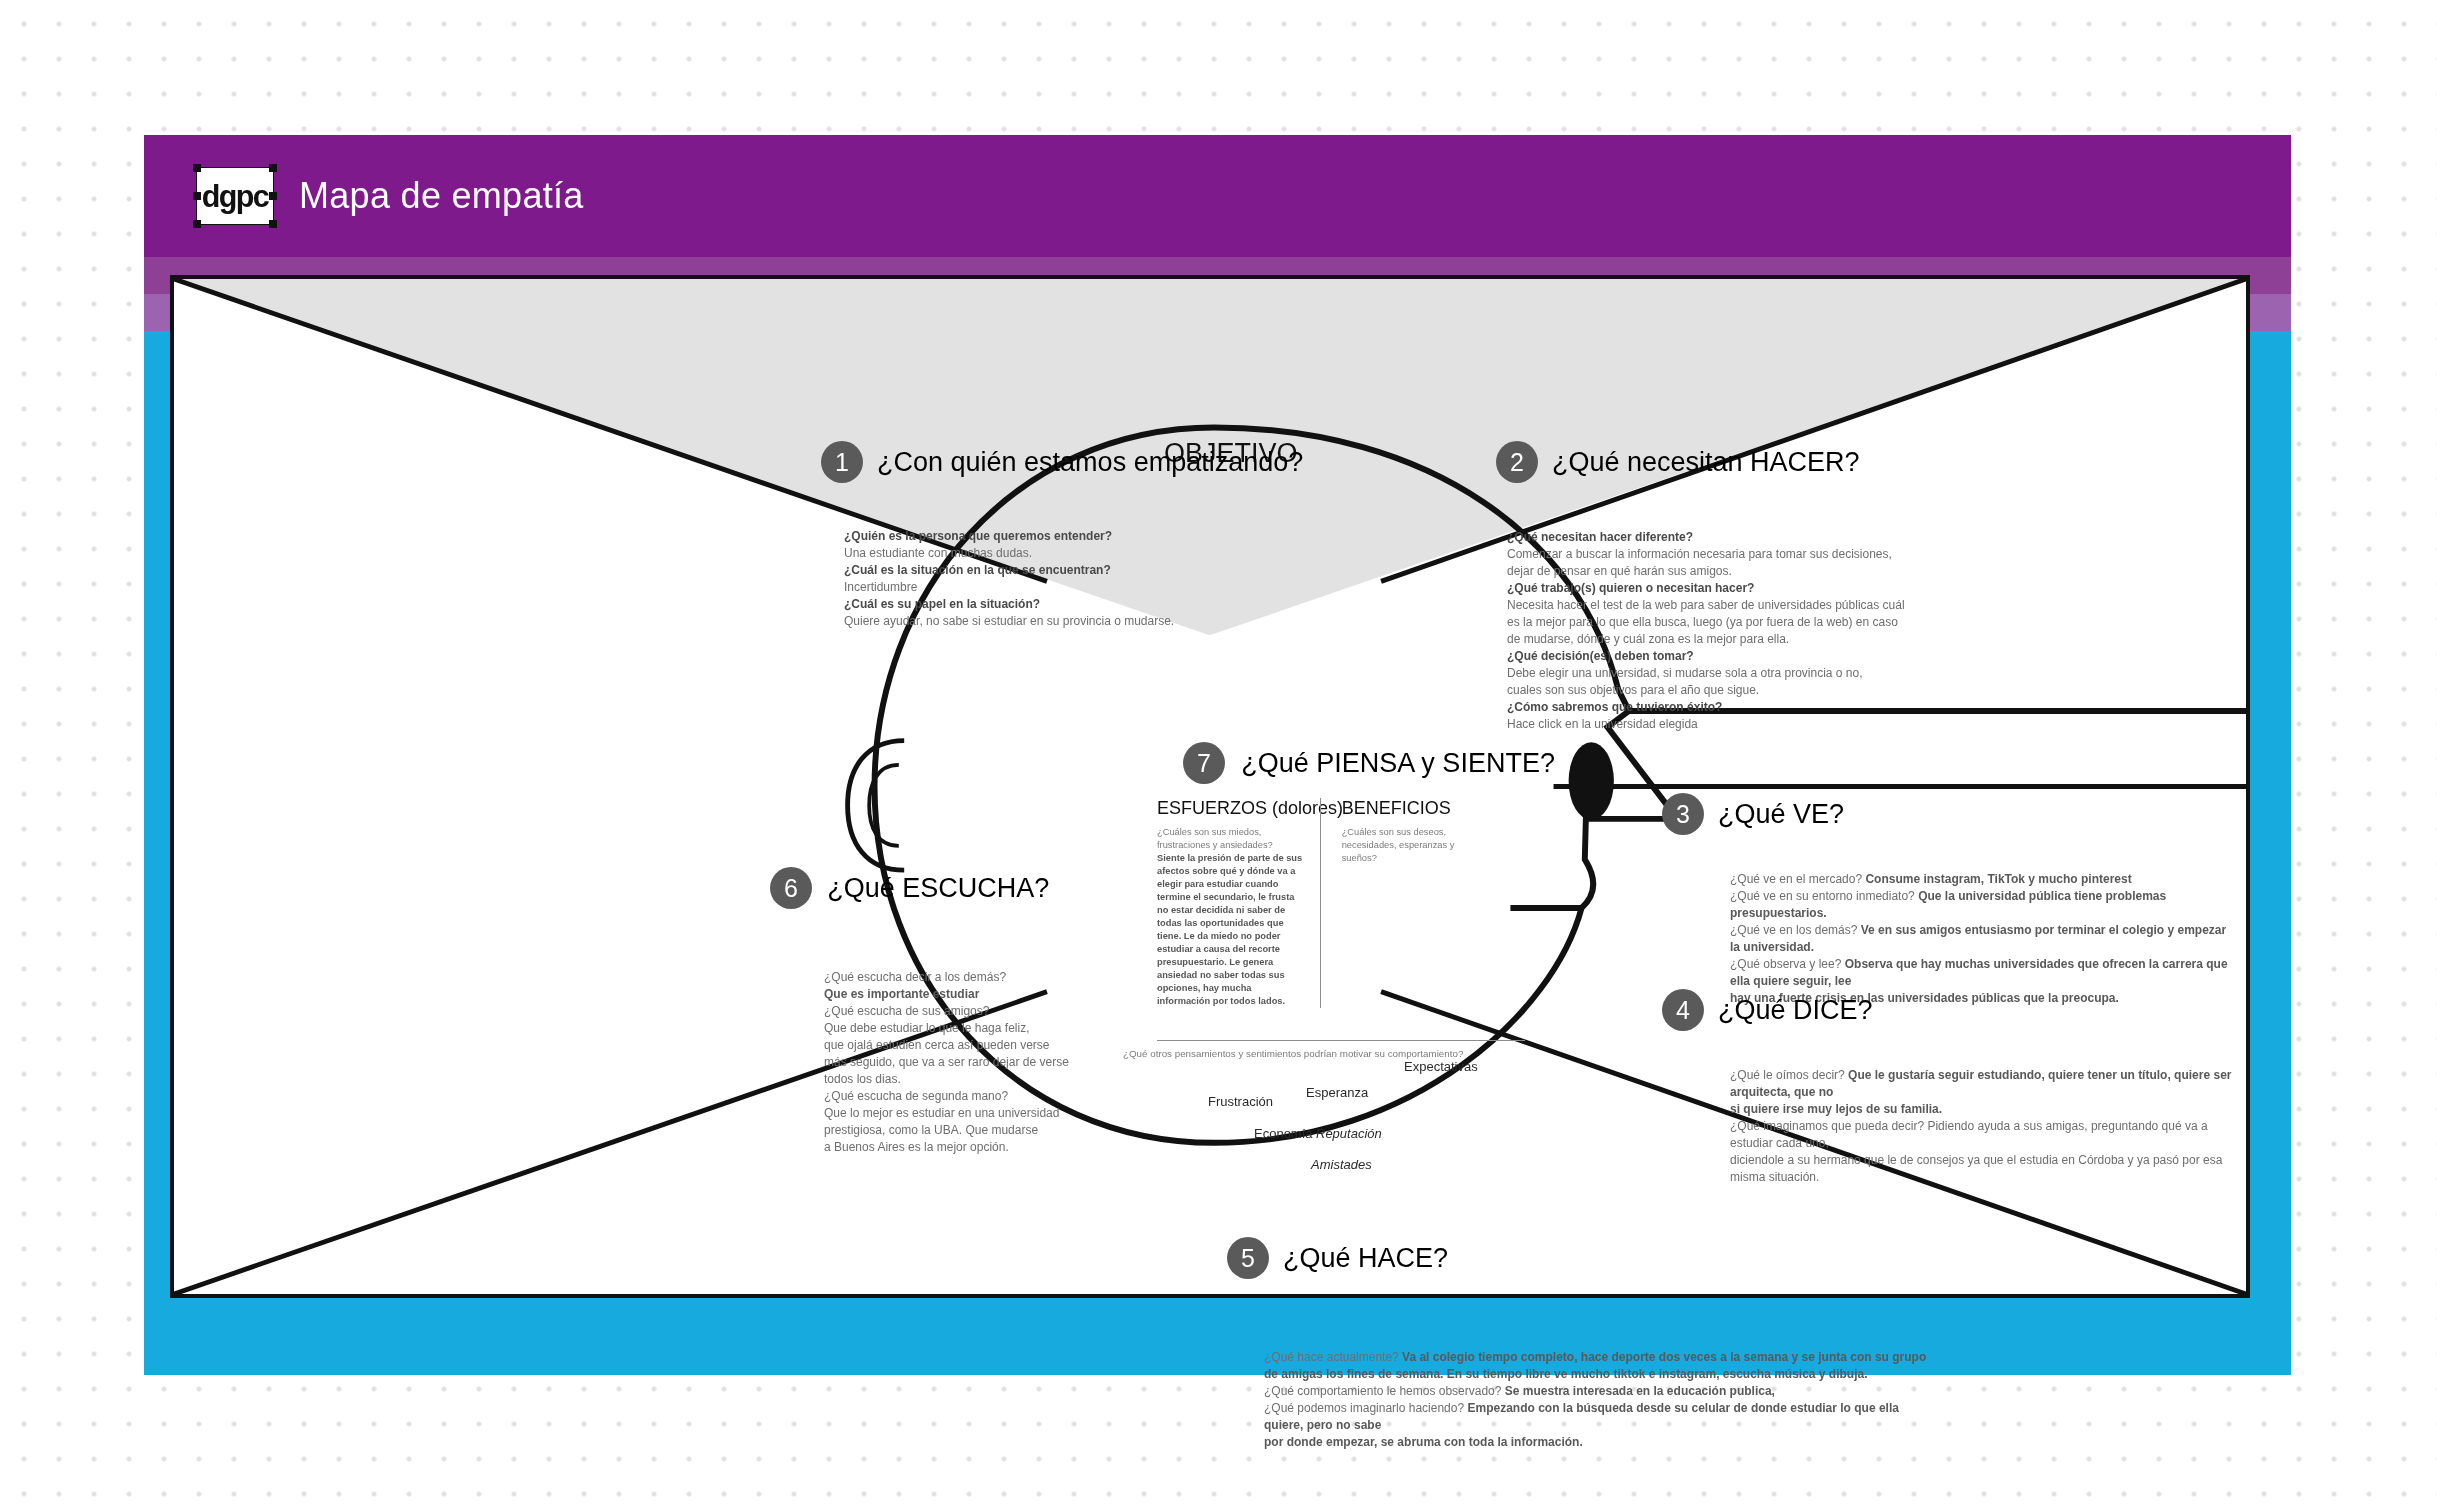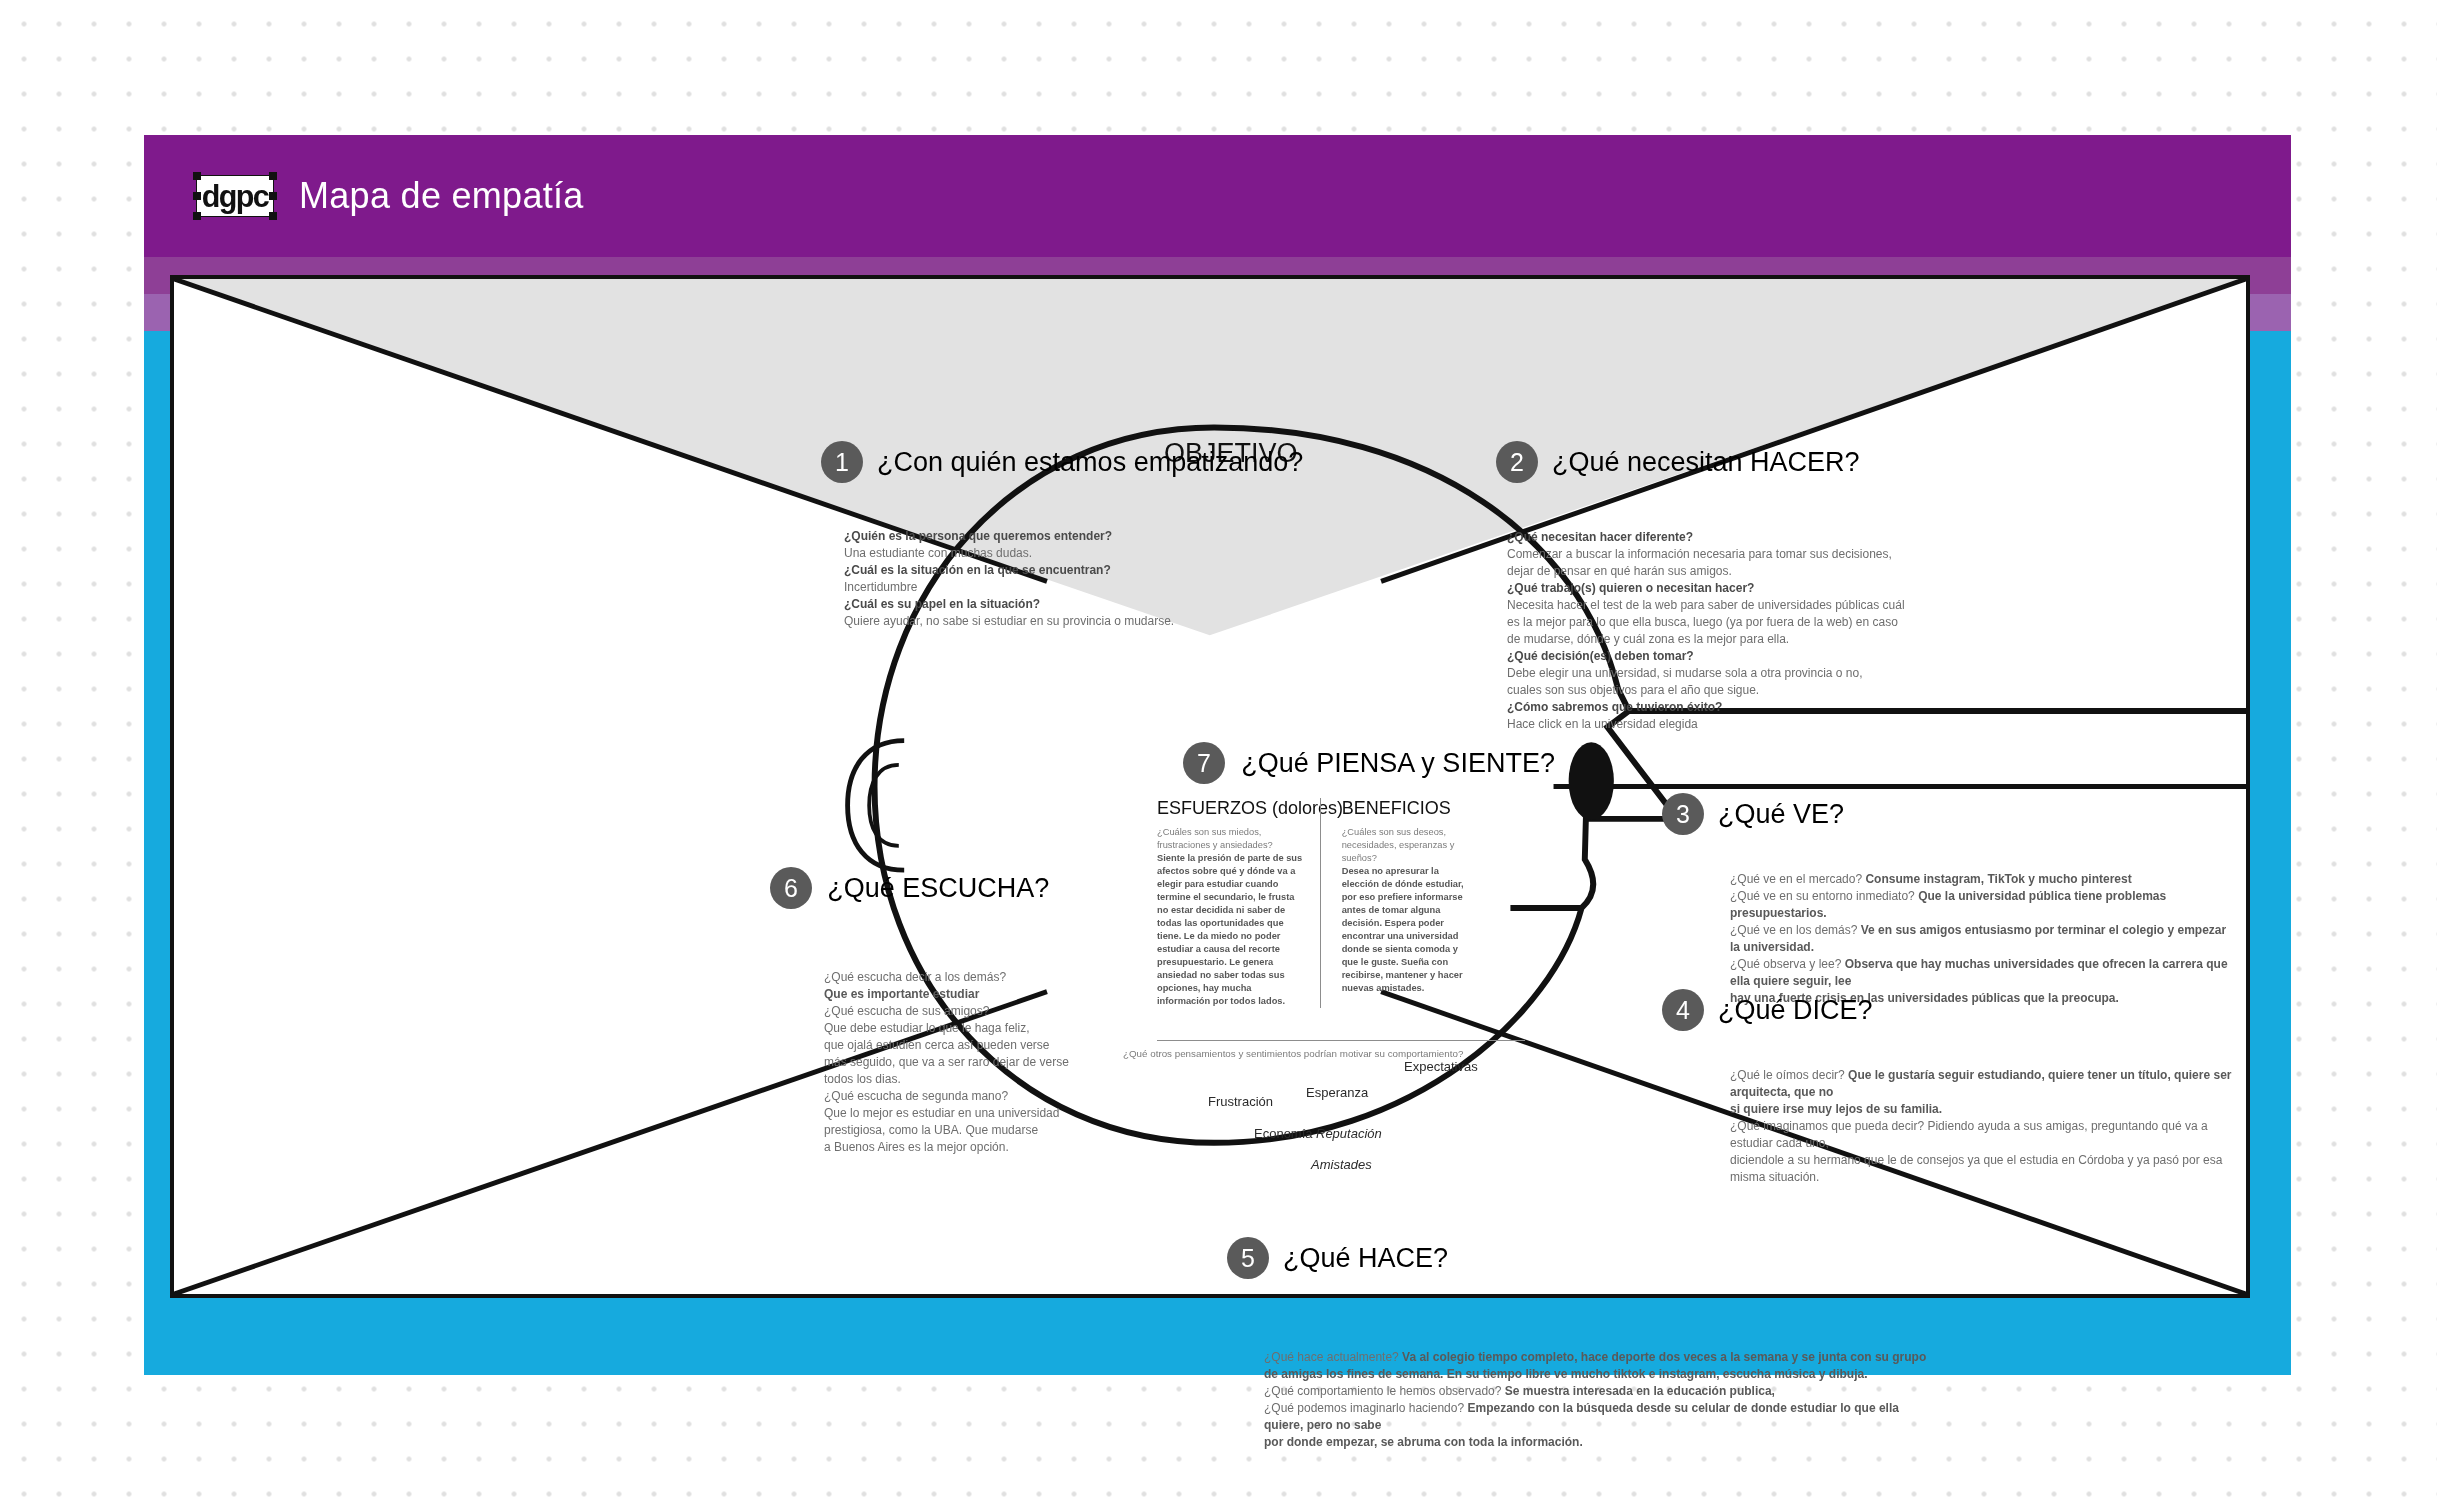--- a/index.html
+++ b/index.html
@@ -27,21 +27,21 @@
   .band-purple2  { top:122px; height:37px;  background:#8e3f96; }
   .band-purple3  { top:159px; height:37px;  background:#9b63b0; }
   .band-blue     { top:196px; height:1044px; background:#16aade; }
 
   #header {
     position:absolute; left:0; top:0; width:100%; height:122px;
     display:flex; align-items:center; padding-left:52px; gap:25px;
     z-index:6;
   }
   #logo-box {
-    width:78px; height:42px; background:#ffffff;
+    width:78px; height:58px; background:#ffffff;
     position:relative; display:flex; align-items:center; justify-content:center;
     border:1.6px solid #111;
   }
   #logo-box .hdl {
     position:absolute; width:7.6px; height:7.6px; background:#111;
   }
   #logo-box .hdl.tl{left:-3.8px;top:-3.8px}
   #logo-box .hdl.tr{right:-3.8px;top:-3.8px}
   #logo-box .hdl.bl{left:-3.8px;bottom:-3.8px}
   #logo-box .hdl.br{right:-3.8px;bottom:-3.8px}
@@ -334,21 +334,20 @@
         <div class="col-title">ESFUERZOS (dolores)</div>
         <div class="qa">
           <p class="q">¿Cuáles son sus miedos, frustraciones y ansiedades?</p>
           <p class="ab">Siente la presión de parte de sus afectos sobre qué y dónde va a elegir para estudiar cuando termine el secundario, le frusta no estar decidida ni saber de todas las oportunidades que tiene. Le da miedo no poder estudiar a causa del recorte presupuestario. Le genera ansiedad no saber todas sus opciones, hay mucha información por todos lados.</p>
         </div>
       </div>
       <div class="col right">
         <div class="col-title">BENEFICIOS</div>
         <div class="qa">
           <p class="q">¿Cuáles son sus deseos, necesidades, esperanzas y sueños?</p>
-          <p class="ab">Desea no apresurar la elección de dónde estudiar, por eso prefiere informarse antes de tomar alguna decisión. Espera poder encontrar una universidad donde se sienta comoda y que le guste. Sueña con recibirse, mantener y hacer nuevas amistades.</p>
         </div>
       </div>
     </div>
   </div>
 
   <div id="psg-divider"></div>
   <div id="psg-footq">¿Qué otros pensamientos y sentimientos podrían motivar su comportamiento?</div>
 
   <div class="cloud-word" id="cw0" style="left: 1064px; top: 959px;">Frustración</div>
   <div class="cloud-word" id="cw1" style="left: 1162px; top: 950px;">Esperanza</div>

